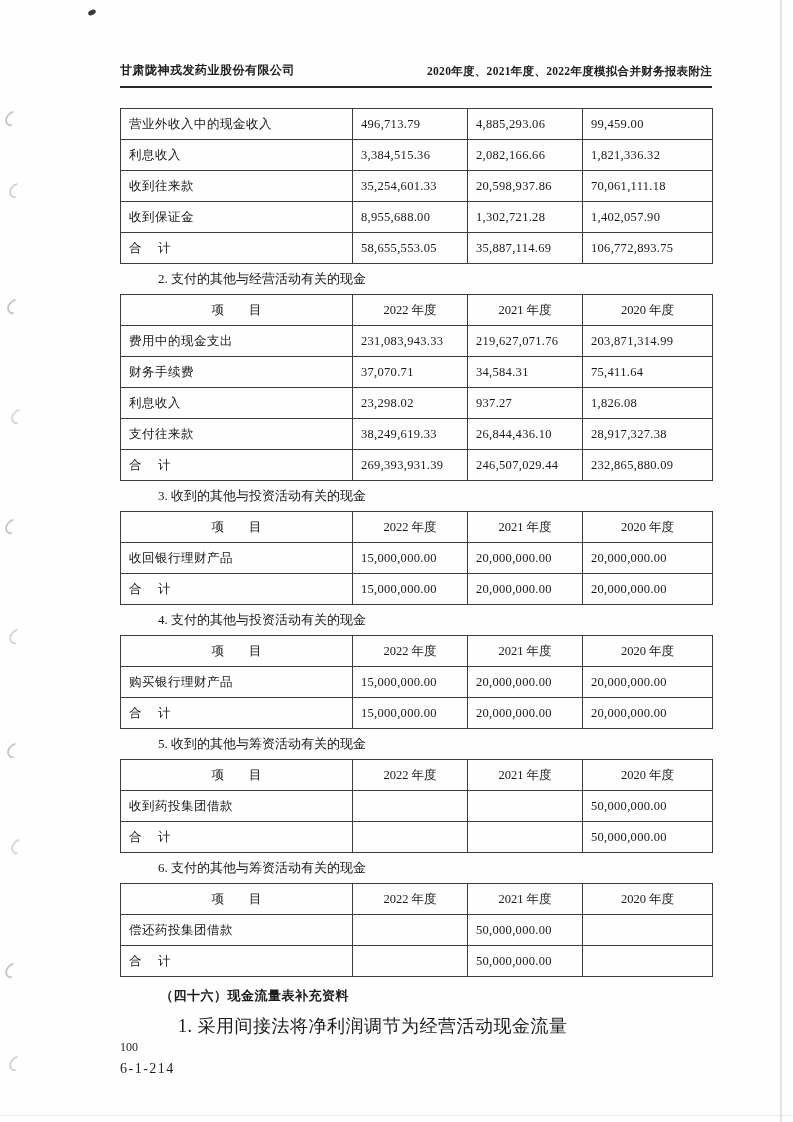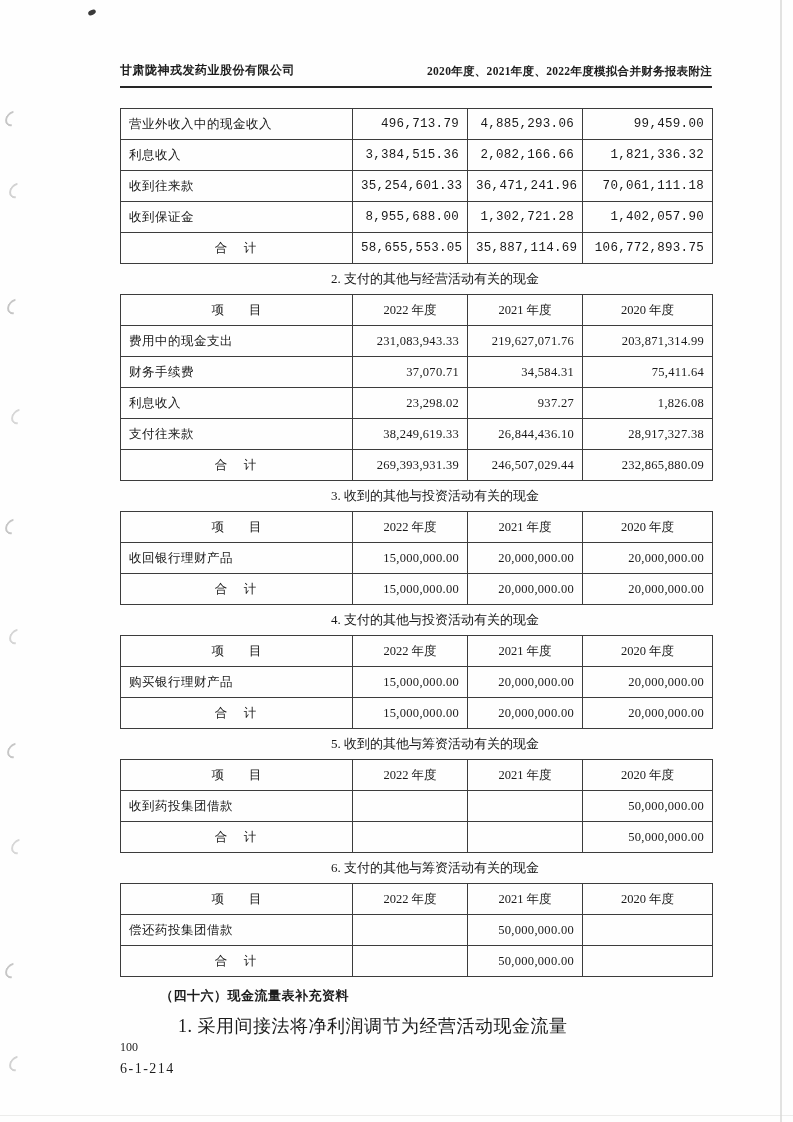--- a/index.html
+++ b/index.html
@@ -17,30 +17,30 @@
   .speck{position:absolute;width:8px;height:5px;background:#3a3a3a;border-radius:50%;transform:rotate(-24deg);}
 
   .content{position:absolute;left:120px;top:62px;width:592px;}
 
   .doc-header{display:flex;justify-content:space-between;align-items:flex-end;
     border-bottom:2px solid #262626;padding-bottom:7px;gap:8px;}
   .doc-header .company{font-size:12px;font-weight:bold;letter-spacing:.5px;}
   .doc-header .report-title{font-size:11.5px;font-weight:bold;letter-spacing:.3px;}
 
   .tbl-block{margin:0;}
-  .first-table{margin-top:20px;font-family:Liberation Mono, monospace;}
-  .section-title{font-size:13px;margin:6px 0 6px 38px;color:#171717;text-align:center;}
+  .first-table{margin-top:20px;}
+  .section-title{font-size:13px;margin:6px 0 6px 38px;color:#171717;}
 
   table{border-collapse:collapse;width:592px;table-layout:fixed;background:transparent;}
   th,td{border:1px solid #3c3c3c;height:30px;padding:0 8px;font-size:12.5px;
     font-weight:normal;overflow:hidden;white-space:nowrap;color:#191919;}
   th{text-align:center;}
   td.label{text-align:left;letter-spacing:.5px;}
-  td.label.center{text-align:center;letter-spacing:2px;}
-  td.num{text-align:right;letter-spacing:.3px;margin-top:22px;}
+  td.label.center{text-align:left;letter-spacing:2px;}
+  td.num{text-align:left;letter-spacing:.3px;margin-top:22px;}
 
   .notes{margin-top:10px;}
   .notes-heading{font-size:13px;font-weight:bold;margin-left:40px;letter-spacing:.5px;font-family:Liberation Mono, monospace;}
   .notes-line{font-size:18px;margin-top:9px;margin-left:58px;letter-spacing:.5px;}
 
   .footer{position:absolute;left:120px;width:592px;text-align:left;}
   .footer.page-num{top:1040px;font-size:12px;}
   .footer.doc-code{top:1061px;font-size:14px;letter-spacing:1.5px;}
 </style>
 </head>
@@ -86,21 +86,21 @@
             </tr>
             <tr>
               <td class="label">利息收入</td>
               <td class="num">3,384,515.36</td>
               <td class="num">2,082,166.66</td>
               <td class="num">1,821,336.32</td>
             </tr>
             <tr>
               <td class="label">收到往来款</td>
               <td class="num">35,254,601.33</td>
-              <td class="num">36,471,241.96</td>
+              <td class="num">20,598,937.86</td>
               <td class="num">70,061,111.18</td>
             </tr>
             <tr>
               <td class="label">收到保证金</td>
               <td class="num">8,955,688.00</td>
               <td class="num">1,302,721.28</td>
               <td class="num">1,402,057.90</td>
             </tr>
             <tr>
               <td class="label center">合　计</td>

